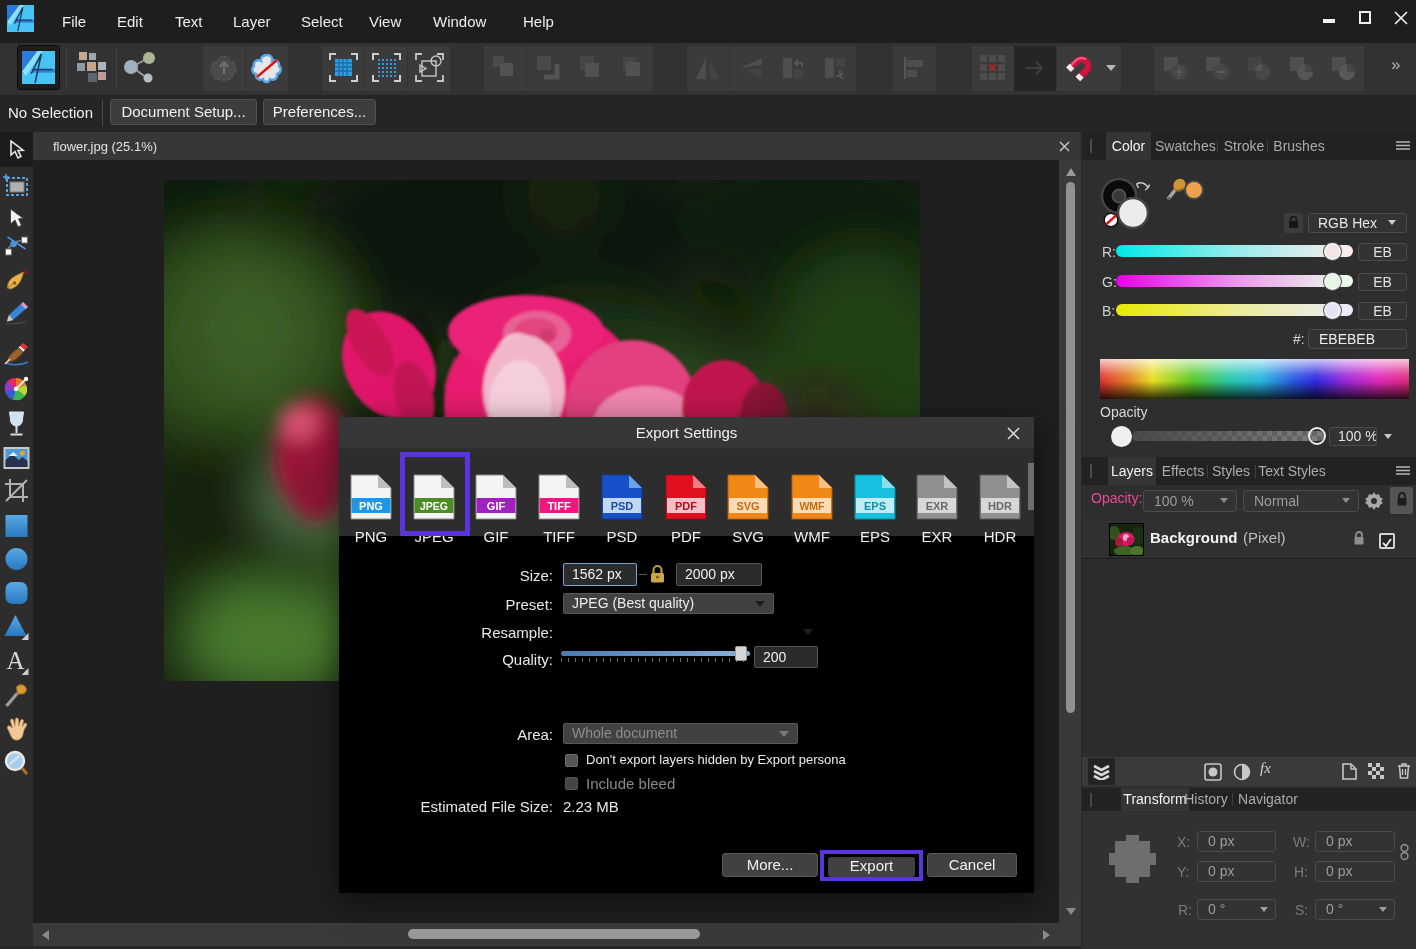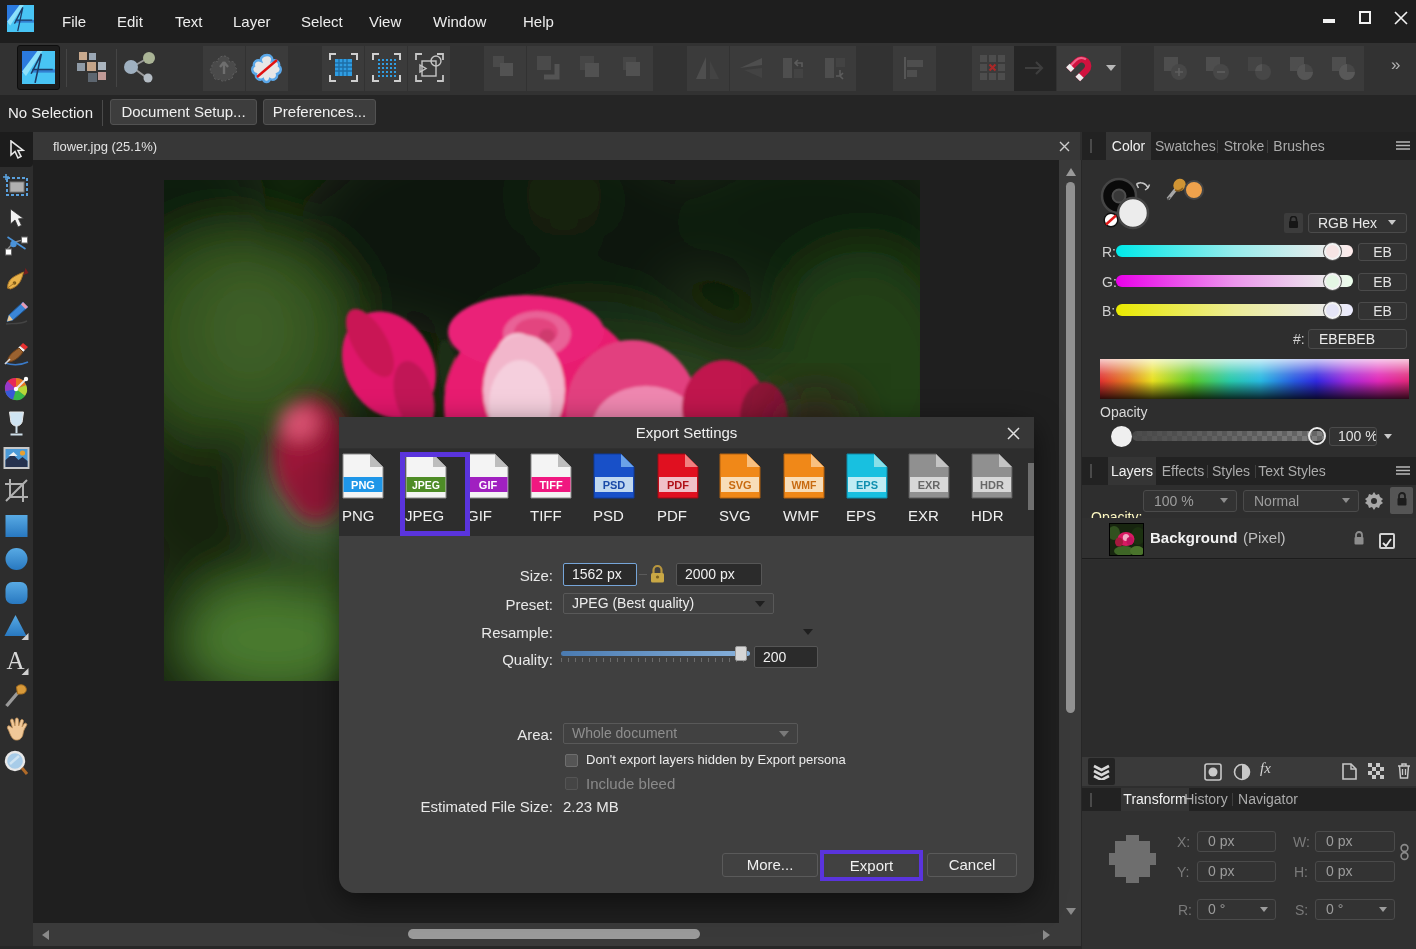--- a/index.html
+++ b/index.html
@@ -28,26 +28,26 @@
   #vscroll { position:absolute; left:1059px; top:160px; width:23px; height:789px; background:#3a3a3a; }
   #hscroll { position:absolute; left:33px; top:923px; width:1026px; height:26px; background:#3a3a3a; }
   
   #rightpanel { position:absolute; left:1082px; top:132px; width:334px; height:817px; background:#2e2e2e; }
   .ptabs { position:absolute; left:0; width:334px; height:28px; background:#222222; }
   .ptab { position:absolute; top:0; height:28px; font-size:14px; color:#ababab; line-height:28px; }
   .ptab.active { background:#353535; color:#f2f2f2; text-align:center; }
   .pfield { position:absolute; background:#333333; border:1px solid #4b4b4b; border-radius:3px;
     color:#9d9d9d; font-size:14px; white-space:nowrap; overflow:hidden; }
   
-  #dialog { position:absolute; left:339px; top:417px; width:695px; height:476px; background:#404040;
-    box-shadow:0 8px 30px rgba(0,0,0,.55);border-radius:16px; }
+  #dialog { position:absolute; left:339px; top:417px; width:695px; height:476px; background:#000000;
+    box-shadow:0 8px 30px rgba(0,0,0,.55); }
   #dlgtitle { position:absolute; left:0; top:0; width:695px; height:32px; background:#373737;
     border-bottom:1px solid #303030; }
   #dlgicons { position:absolute; left:0; top:32px; width:695px; height:87px; background:#2d2d2d; }
-  .fmt { position:absolute; top:4px; width:58px; }
+  .fmt { position:absolute; top:25px; width:58px; text-align:center; }
   .fmt .lbl { margin-top:3px; font-size:15px; color:#f0f0f0; }
   .dlbl { position:absolute; font-size:15px; color:#e8e8e8; text-align:right; }
   .dinput { position:absolute; height:22px; background:#2b2b2b; border:1px solid #565656;
     border-radius:2px; color:#f0f0f0; font-size:14px; line-height:20px; padding-left:8px; }
   .ddrop { position:absolute; height:21px; background:#414141; border:1px solid #595959;
     border-radius:2px; color:#ededed; font-size:14px; line-height:19px; padding-left:8px; }
   .darr { position:absolute; width:0; height:0; border-left:5px solid transparent;
     border-right:5px solid transparent; border-top:6px solid #1f1f1f; }
   .dbtn { position:absolute; top:853px; height:24px; background:#414141; border:1px solid #5a5a5a;
     border-radius:3px; color:#f0f0f0; font-size:15px; text-align:center; line-height:22px; }
@@ -569,21 +569,21 @@
       <div class="ptab" style="left:78px;width:46px;text-align:center">Effects</div>
       <div class="abs" style="left:125px;top:8px;width:1px;height:13px;background:#3e3e3e"></div>
       <div class="ptab" style="left:128px;width:42px;text-align:center">Styles</div>
       <div class="abs" style="left:173px;top:8px;width:1px;height:13px;background:#3e3e3e"></div>
       <div class="ptab" style="left:176px;width:68px;text-align:center">Text Styles</div>
       <svg class="abs" style="left:314px;top:9px" width="14" height="11" viewBox="0 0 14 11">
           <path d="M0 1h14M0 4.5h14M0 8h14" stroke="#b8b8b8" stroke-width="1.6"></path>
         </svg>
     </div>
     <div class="abs" style="left:0;top:353px;width:334px;height:33px;background:#2e2e2e">
-      <div class="abs" style="left:9px;top:24px;font-size:14px;color:#fef9c3">Opacity:</div>
+      <div class="abs" style="left:9px;top:5px;font-size:14px;color:#ec4899">Opacity:</div>
       <div class="pfield" style="left:61px;top:5px;width:94px;height:22px;line-height:20px;padding-left:10px">100 %</div>
       <div class="darr" style="left:138px;top:13px;border-top-color:#8d8d8d;border-left-width:4px;border-right-width:4px;border-top-width:5px"></div>
       <div class="pfield" style="left:161px;top:5px;width:116px;height:22px;line-height:20px;padding-left:10px">Normal</div>
       <div class="darr" style="left:260px;top:13px;border-top-color:#8d8d8d;border-left-width:4px;border-right-width:4px;border-top-width:5px"></div>
       <svg class="abs" style="left:283px;top:7px" width="18" height="18" viewBox="0 0 18 18">
         <path d="M9 0 L11 3 L14 2 L15 5 L18 7 L16 9 L18 11 L15 13 L14 16 L11 15 L9 18 L7 15 L4 16 L3 13 L0 11 L2 9 L0 7 L3 5 L4 2 L7 3 Z" fill="#a8a8a8"></path>
         <circle cx="9" cy="9" r="3" fill="#2e2e2e"></circle>
       </svg>
       <div class="abs" style="left:308px;top:2px;width:23px;height:27px;background:#555555;border-radius:2px"></div>
       <svg class="abs" style="left:314px;top:7px" width="12" height="15" viewBox="0 0 12 15">

